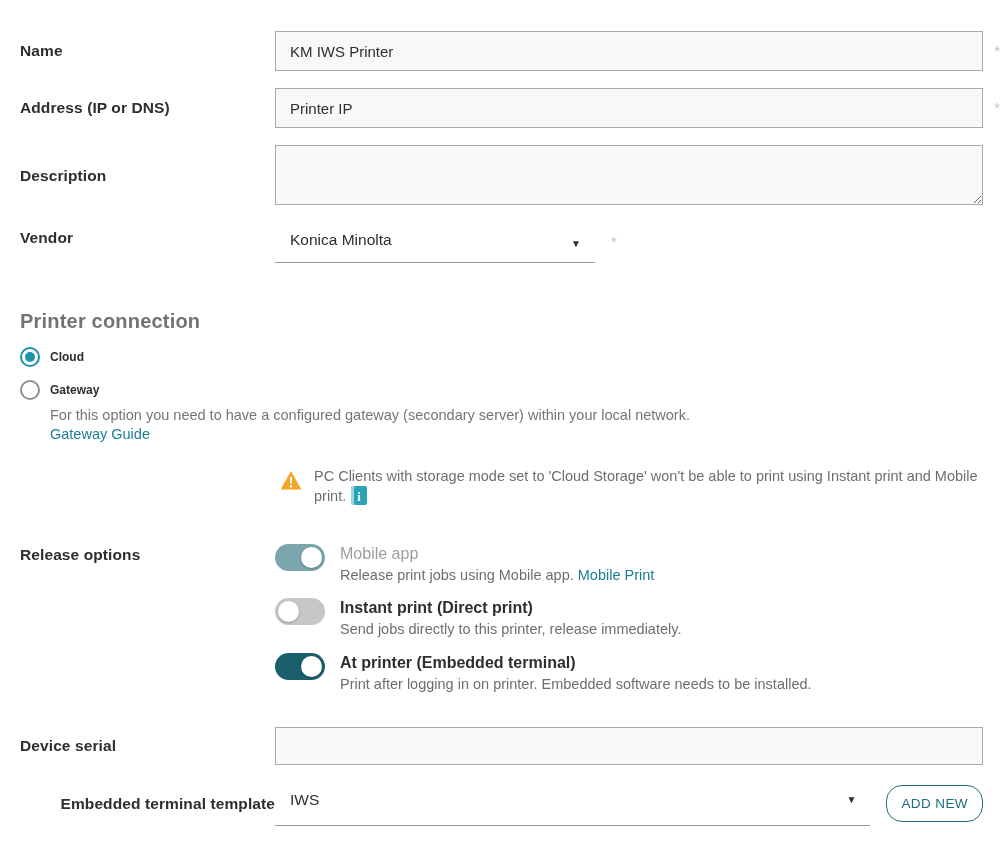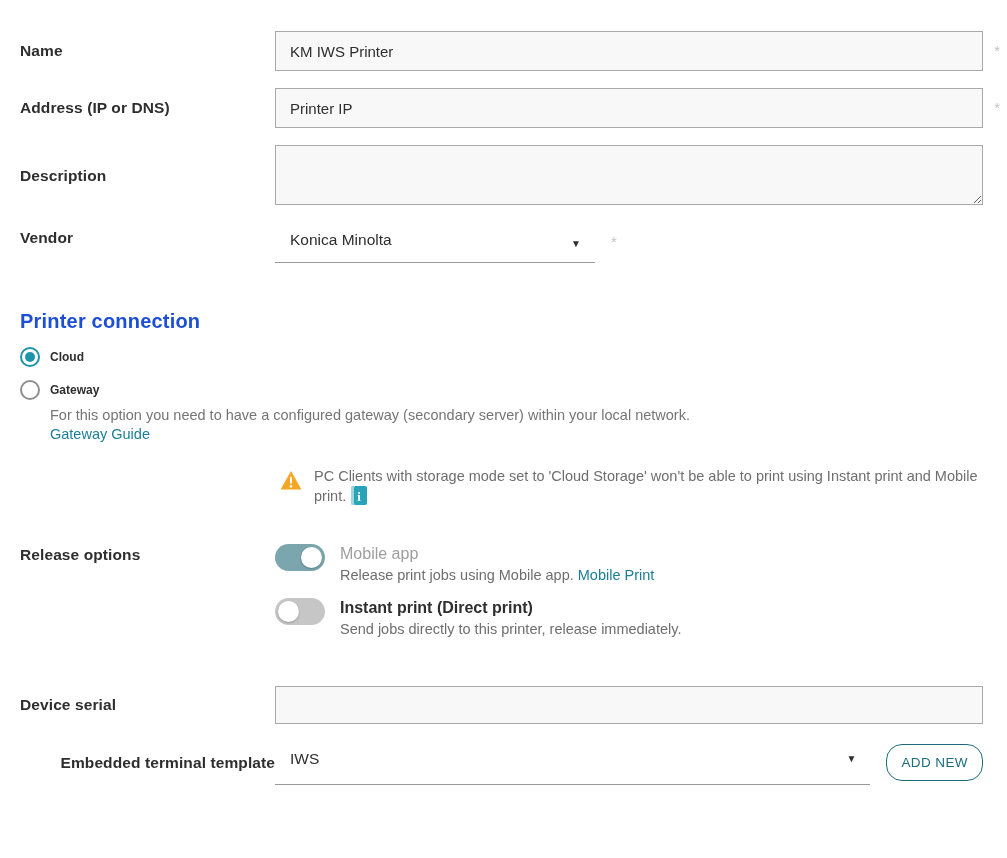--- a/index.html
+++ b/index.html
@@ -53,21 +53,21 @@
     cursor: pointer;
   }
   .uselect .sel-value { font-size: 15.5px; color: #2e2e2e; }
   .chev { font-size: 10px; color: #2e2e2e; line-height: 1; }
   .vendor-wrap { display: flex; align-items: flex-start; }
   .vendor-select { width: 320px; align-items: flex-end; }
   .vendor-req { color: #c3c3c3; font-size: 15px; margin: 8px 0 0 16px; }
 
   
   .section-title {
-    font-size: 20px; font-weight: 700; color: #1d4ed8;
+    font-size: 20px; font-weight: 700; color: #737373;
     letter-spacing: .2px;
   }
 
   
   .radio-row { display: flex; align-items: center; cursor: pointer; }
   .radio-circle {
     width: 20px; height: 20px; border-radius: 50%;
     border: 2px solid #8f8f8f; background: #fff;
     flex-shrink: 0; position: relative;
   }
@@ -240,20 +240,29 @@
       <div class="toggle-block mb14">
         <div class="toggle off">
             <span class="knob"></span>
           </div>
         <div class="toggle-text">
           <div class="toggle-title">Instant print (Direct print)</div>
           <div class="toggle-desc">Send jobs directly to this printer, release immediately.</div>
         </div>
       </div>
 
+      <div class="toggle-block">
+        <div class="toggle on">
+            <span class="knob"></span>
+          </div>
+        <div class="toggle-text">
+          <div class="toggle-title">At printer (Embedded terminal)</div>
+          <div class="toggle-desc">Print after logging in on printer. Embedded software needs to be installed.</div>
+        </div>
+      </div>
 
     </div>
   </div>
 
   <div class="row mb20">
     <div class="row-label" style="line-height:38px;">Device serial</div>
     <div class="row-control">
       <input class="text-input" style="height: 38px;" type="text" value="">
     </div>
   </div>

